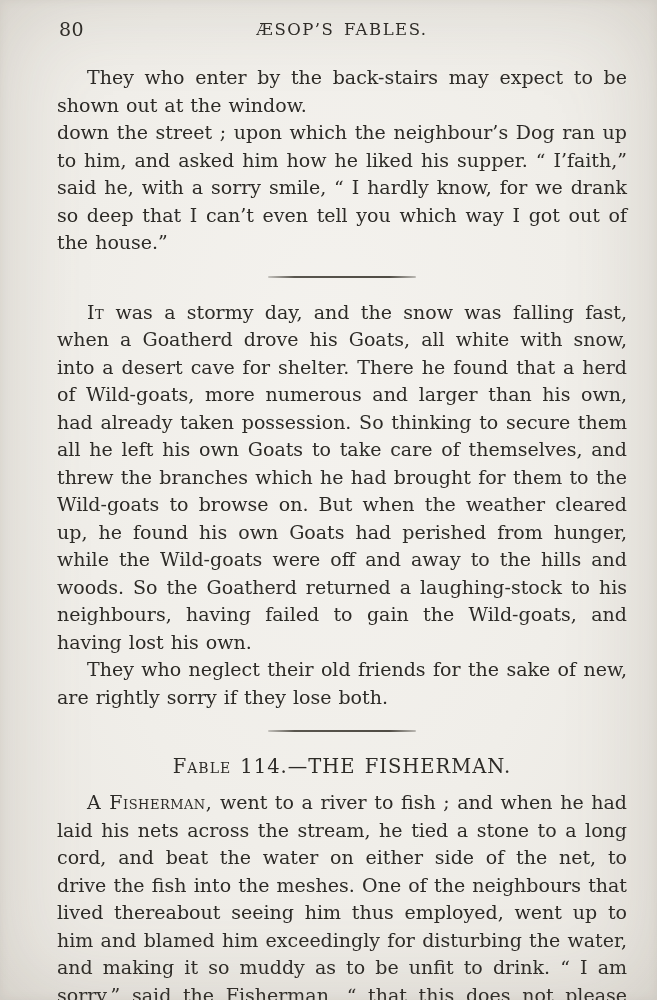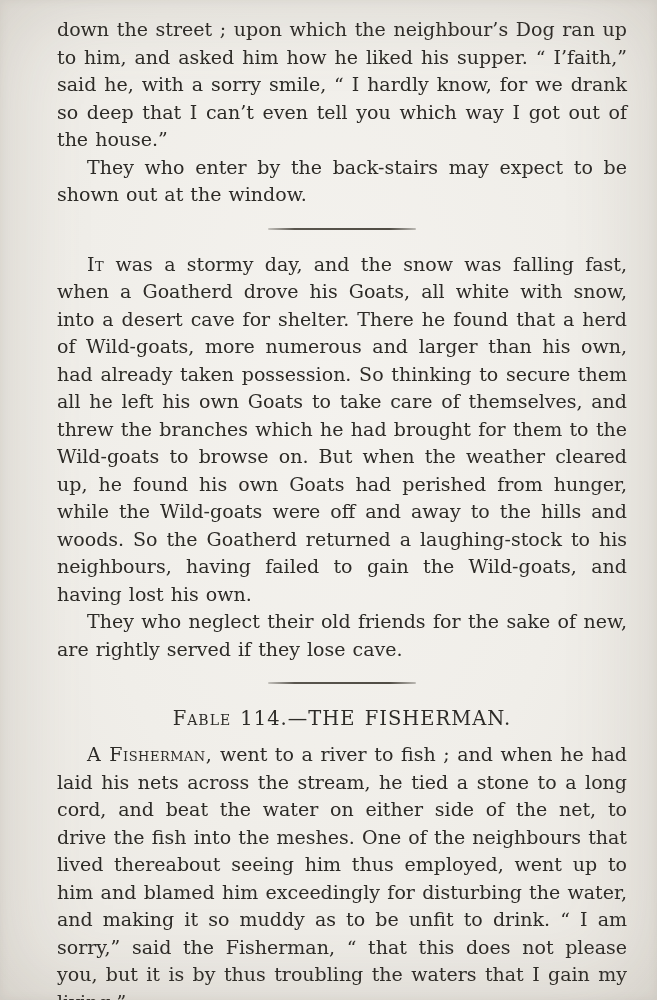--- a/index.html
+++ b/index.html
@@ -75,31 +75,35 @@
     letter-spacing: 1px;
     word-spacing: 2px;
     line-height: 27px;
   }
 </style>
 </head>
 <body>
 
 <div class="page">
 
+  <header class="running-head">
+    <span class="page-num">80</span>
+    <span class="running-title">ÆSOP’S FABLES.</span>
+  </header>
 
   <section>
+    <p class="body-para">They who enter by the back-stairs may expect to be shown out at the window.</p>
     <p class="body-para no-indent">down the street ; upon which the neighbour’s Dog ran up to him, and asked him how he liked his supper.  “ I’faith,” said he, with a sorry smile, “ I hardly know, for we drank so deep that I can’t even tell you which way I got out of the house.”</p>
-    <p class="body-para">They who enter by the back-stairs may expect to be shown out at the window.</p>
   </section>
 
   <div class="divider"></div>
 
   <section>
     <p class="body-para"><span class="lead">It</span><span> was a stormy day, and the snow was falling fast, when a Goatherd drove his Goats, all white with snow, into a desert cave for shelter.  There he found that a herd of Wild-goats, more numerous and larger than his own, had already taken possession.  So thinking to secure them all he left his own Goats to take care of themselves, and threw the branches which he had brought for them to the Wild-goats to browse on.  But when the weather cleared up, he found his own Goats had perished from hunger, while the Wild-goats were off and away to the hills and woods.  So the Goatherd returned a laughing-stock to his neighbours, having failed to gain the Wild-goats, and having lost his own.</span></p>
-    <p class="body-para">They who neglect their old friends for the sake of new, are rightly served if they lose cave.</p>
+    <p class="body-para">They who neglect their old friends for the sake of new, are rightly sorry if they lose both.</p>
   </section>
 
   <div class="divider"></div>
 
   <section>
     <h2 class="fable-heading">Fable 114.—THE FISHERMAN.</h2>
     <p class="body-para"><span class="lead">A Fisherman,</span><span> went to a river to fish ; and when he had laid his nets across the stream, he tied a stone to a long cord, and beat the water on either side of the net, to drive the fish into the meshes.  One of the neighbours that lived thereabout seeing him thus employed, went up to him and blamed him exceedingly for disturbing the water, and making it so muddy as to be unfit to drink.  “ I am sorry,” said the Fisherman, “ that this does not please you, but it is by thus troubling the waters that I gain my living.”</span></p>
   </section>
 
 </div>

